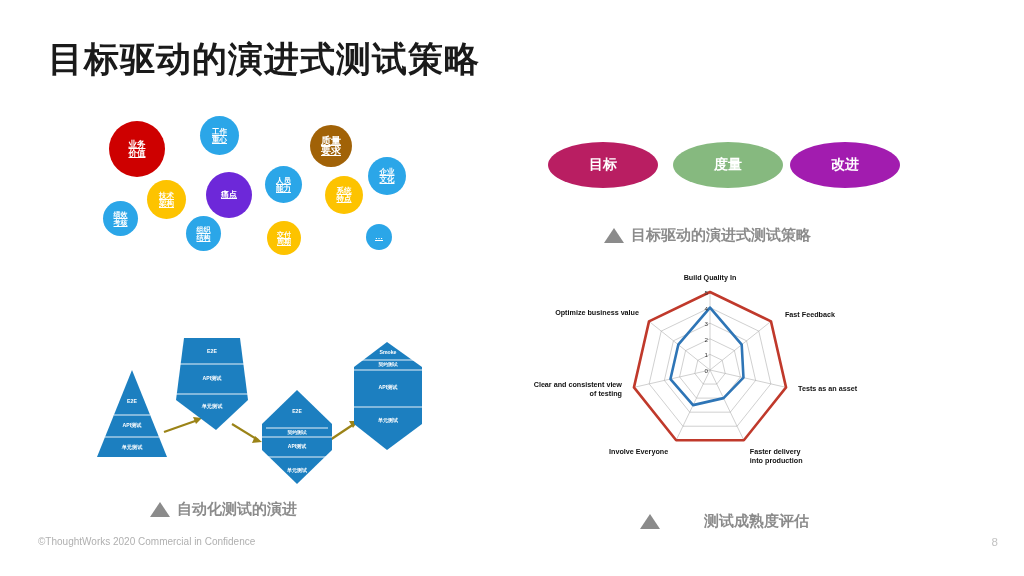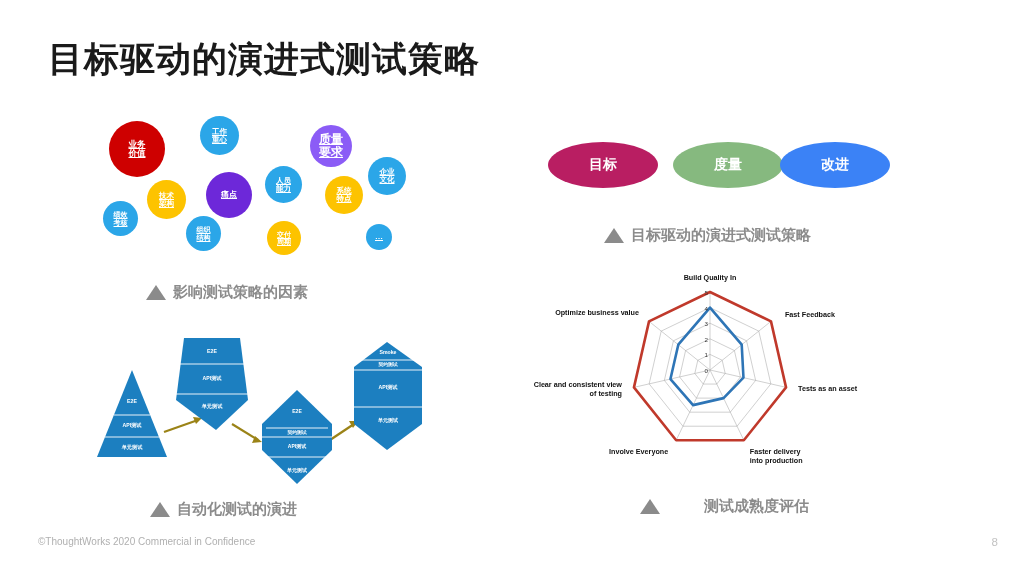--- a/index.html
+++ b/index.html
@@ -90,21 +90,21 @@
 
   <div class="slide-title">目标驱动的演进式测试策略</div>
 
   <div id="bubble-cluster">
       <div class="bubble" style="left: 14px; top: 9px; width: 56px; height: 56px; background: rgb(206, 0, 0); font-size: 8.5px;">
         <span>业务<br>价值</span>
       </div>
       <div class="bubble" style="left: 105px; top: 4px; width: 39px; height: 39px; background: rgb(43, 166, 232); font-size: 7.5px;">
         <span>工作<br>重心</span>
       </div>
-      <div class="bubble" style="left: 215px; top: 13px; width: 42px; height: 42px; background: #8b5cf6; font-size: 12px;">
+      <div class="bubble" style="left: 215px; top: 13px; width: 42px; height: 42px; background: #a16207; font-size: 10px;">
         <span>质量<br>要求</span>
       </div>
       <div class="bubble" style="left: 273px; top: 45px; width: 38px; height: 38px; background: rgb(43, 166, 232); font-size: 7.5px;">
         <span>企业<br>文化</span>
       </div>
       <div class="bubble" style="left: 52px; top: 68px; width: 39px; height: 39px; background: rgb(253, 195, 0); font-size: 7.5px;">
         <span>技术<br>架构</span>
       </div>
       <div class="bubble" style="left: 111px; top: 60px; width: 46px; height: 46px; background: #6d28d9; font-size: 8px;">
         <span>痛点</span>
@@ -121,24 +121,20 @@
       <div class="bubble" style="left: 91px; top: 104px; width: 35px; height: 35px; background: rgb(43, 166, 232); font-size: 7px;">
         <span>组织<br>结构</span>
       </div>
       <div class="bubble" style="left: 172px; top: 109px; width: 34px; height: 34px; background: rgb(253, 195, 0); font-size: 7px;">
         <span>交付<br>周期</span>
       </div>
       <div class="bubble" style="left: 271px; top: 112px; width: 26px; height: 26px; background: rgb(43, 166, 232); font-size: 8px;">
         <span>…</span>
       </div>
     </div>
-  <div class="caption" style="left:146px;top:283px;">
-    <span class="tri"></span>
-    <span>影响测试策略的因素</span>
-  </div>
 
   <div id="test-evolution">
     <svg width="345" height="160" viewBox="0 0 345 160">
 
       <g>
         <path class="arrow-line" d="M72,100 L106,88"></path>
         <polygon points="110,86 101,85 104,92" fill="#9b8317"></polygon>
         <path class="arrow-line" d="M140,92 L166,108"></path>
         <polygon points="170,110 163,104 160,111" fill="#9b8317"></polygon>
         <path class="arrow-line" d="M235,110 L262,92"></path>
@@ -191,21 +187,21 @@
     <span>自动化测试的演进</span>
   </div>
 
   <div id="goal-pills">
       <div class="pill" style="left: 0px; top: 2px; background: rgb(185, 30, 98);">
         <span>目标</span>
       </div>
       <div class="pill" style="left: 125px; top: 2px; background: rgb(134, 185, 127);">
         <span>度量</span>
       </div>
-      <div class="pill" style="left: 232px; top: 2px; background: #3b82f6;">
+      <div class="pill" style="left: 242px; top: 2px; background: #a21caf;">
         <span>改进</span>
       </div>
     </div>
   <div class="caption" style="left:604px;top:226px;">
     <span class="tri"></span>
     <span>目标驱动的演进式测试策略</span>
   </div>
 
   <div id="radar-chart">
       <svg width="340" height="230" viewBox="0 0 340 230">
@@ -239,21 +235,21 @@
           <text x="162" y="18" class="radar-axis-label" text-anchor="middle">Build Quality In</text>
           <text x="236.98285563250633" y="55.367795455018786" class="radar-axis-label" text-anchor="start">Fast Feedback</text>
           <text x="250.04437715018224" y="129.35663284859254" class="radar-axis-label" text-anchor="start">Tests as an asset</text>
           <text x="201.84293165116952" y="192.27557169638868" class="radar-axis-label" text-anchor="start"><tspan x="201.84293165116952" dy="0">Faster delivery</tspan><tspan x="201.84293165116952" dy="9">into production</tspan></text>
           <text x="120.15706834883048" y="192.27557169638868" class="radar-axis-label" text-anchor="end">Involve Everyone</text>
           <text x="73.95562284981776" y="125.35663284859254" class="radar-axis-label" text-anchor="end"><tspan x="73.95562284981776" dy="0">Clear and consistent view</tspan><tspan x="73.95562284981776" dy="9">of testing</tspan></text>
           <text x="91.01714436749367" y="53.36779545501879" class="radar-axis-label" text-anchor="end">Optimize business value</text>
         </g>
       </svg>
     </div>
-  <div class="caption" style="left:640px;top:497px;gap:44px;">
+  <div class="caption" style="left:640px;top:512px;gap:44px;">
     <span class="tri"></span>
     <span>测试成熟度评估</span>
   </div>
 
   <div class="footer-text">©ThoughtWorks 2020 Commercial in Confidence</div>
   <div class="page-number">8</div>
 
 </div>
 
 </body></html>

